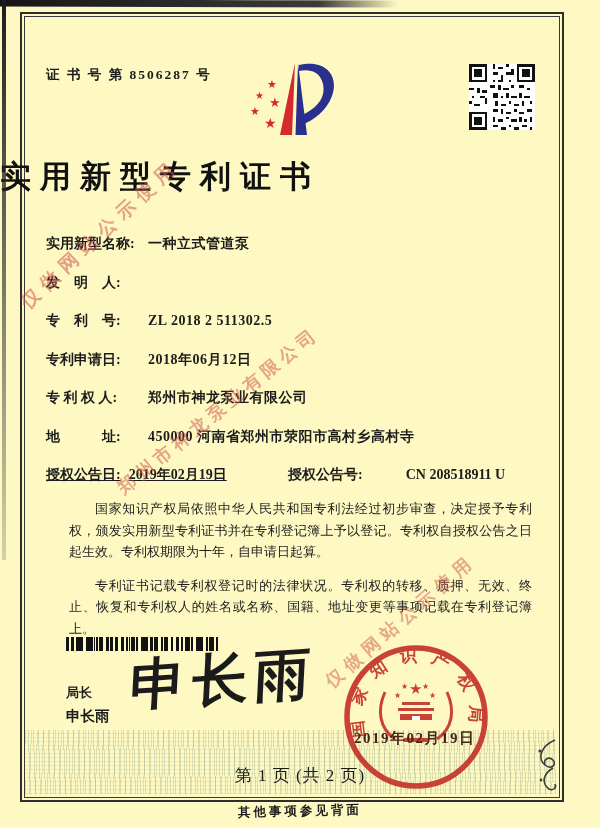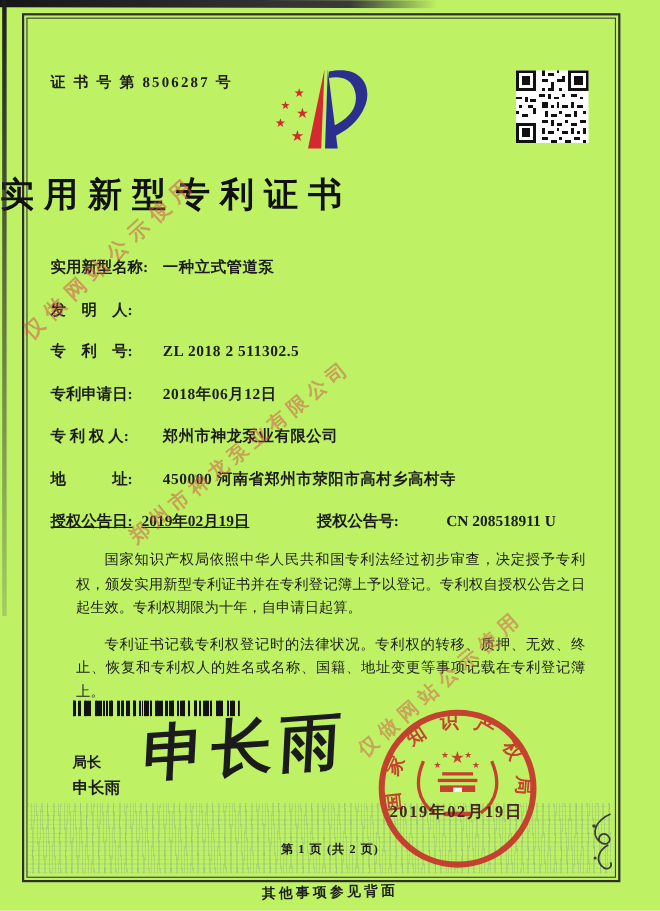--- a/index.html
+++ b/index.html
@@ -3,21 +3,21 @@
 <meta charset="utf-8">
 <style>
   html,body{margin:0;padding:0;}
   body{
     width:600px;height:828px;overflow:hidden;
     background:#ffffff;
     font-family:"Liberation Serif","DejaVu Serif",serif;
     color:#1c1c1c;
     position:relative;
   }
-  .page{position:absolute;inset:0;background:#bef264;}
+  .page{position:absolute;inset:0;background:#fef9c3;}
 
   
   .edge-top{position:absolute;left:0;top:0;width:398px;height:7px;
     background:linear-gradient(to right,#161616 0%,#3a3a3a 80%,rgba(60,60,60,0) 100%);
     transform:rotate(.15deg);z-index:9;}
   .edge-left{position:absolute;left:2px;top:0;width:4px;height:560px;
     background:linear-gradient(#1d1d1d,rgba(90,90,90,.25));z-index:9;}
 
   
   .frame{position:absolute;left:20px;top:12px;width:540px;height:786px;
@@ -71,21 +71,21 @@
       repeating-linear-gradient(88deg, rgba(125,158,138,.30) 0 1px, transparent 1px 5px),
       repeating-linear-gradient(92deg, rgba(125,158,138,.26) 0 1px, transparent 1px 6px),
       repeating-linear-gradient(0deg,  rgba(125,158,138,.14) 0 1px, transparent 1px 4px);}
 
   .seal{position:absolute;left:341px;top:642px;width:150px;height:150px;z-index:5;
     opacity:.93;}
   .seal-date{position:absolute;left:354px;top:729px;z-index:6;font-size:15px;
     font-weight:700;letter-spacing:1.5px;color:#46261d;}
 
   .page-info{position:absolute;left:0;right:0;top:764px;text-align:center;
-    font-size:11px;font-weight:700;letter-spacing:1px;z-index:4;}
+    font-size:17px;font-weight:400;letter-spacing:1px;z-index:4;}
   .back-note{position:absolute;left:0;right:0;top:803px;text-align:center;
     font-size:12.5px;font-weight:600;letter-spacing:3px;transform:rotate(-1.3deg);z-index:4;}
 
   
   .wm{position:absolute;color:rgba(208,88,78,.55);font-weight:700;white-space:nowrap;
     transform-origin:0 50%;z-index:8;pointer-events:none;}
   .wm-a{left:24px;top:292px;font-size:19px;letter-spacing:7px;transform:rotate(-43deg);}
   .wm-b{left:120px;top:478px;font-size:18px;letter-spacing:5px;transform:rotate(-39deg);
     color:rgba(206,80,72,.5);}
   .wm-c{left:328px;top:672px;font-size:18px;letter-spacing:6px;transform:rotate(-41deg);

